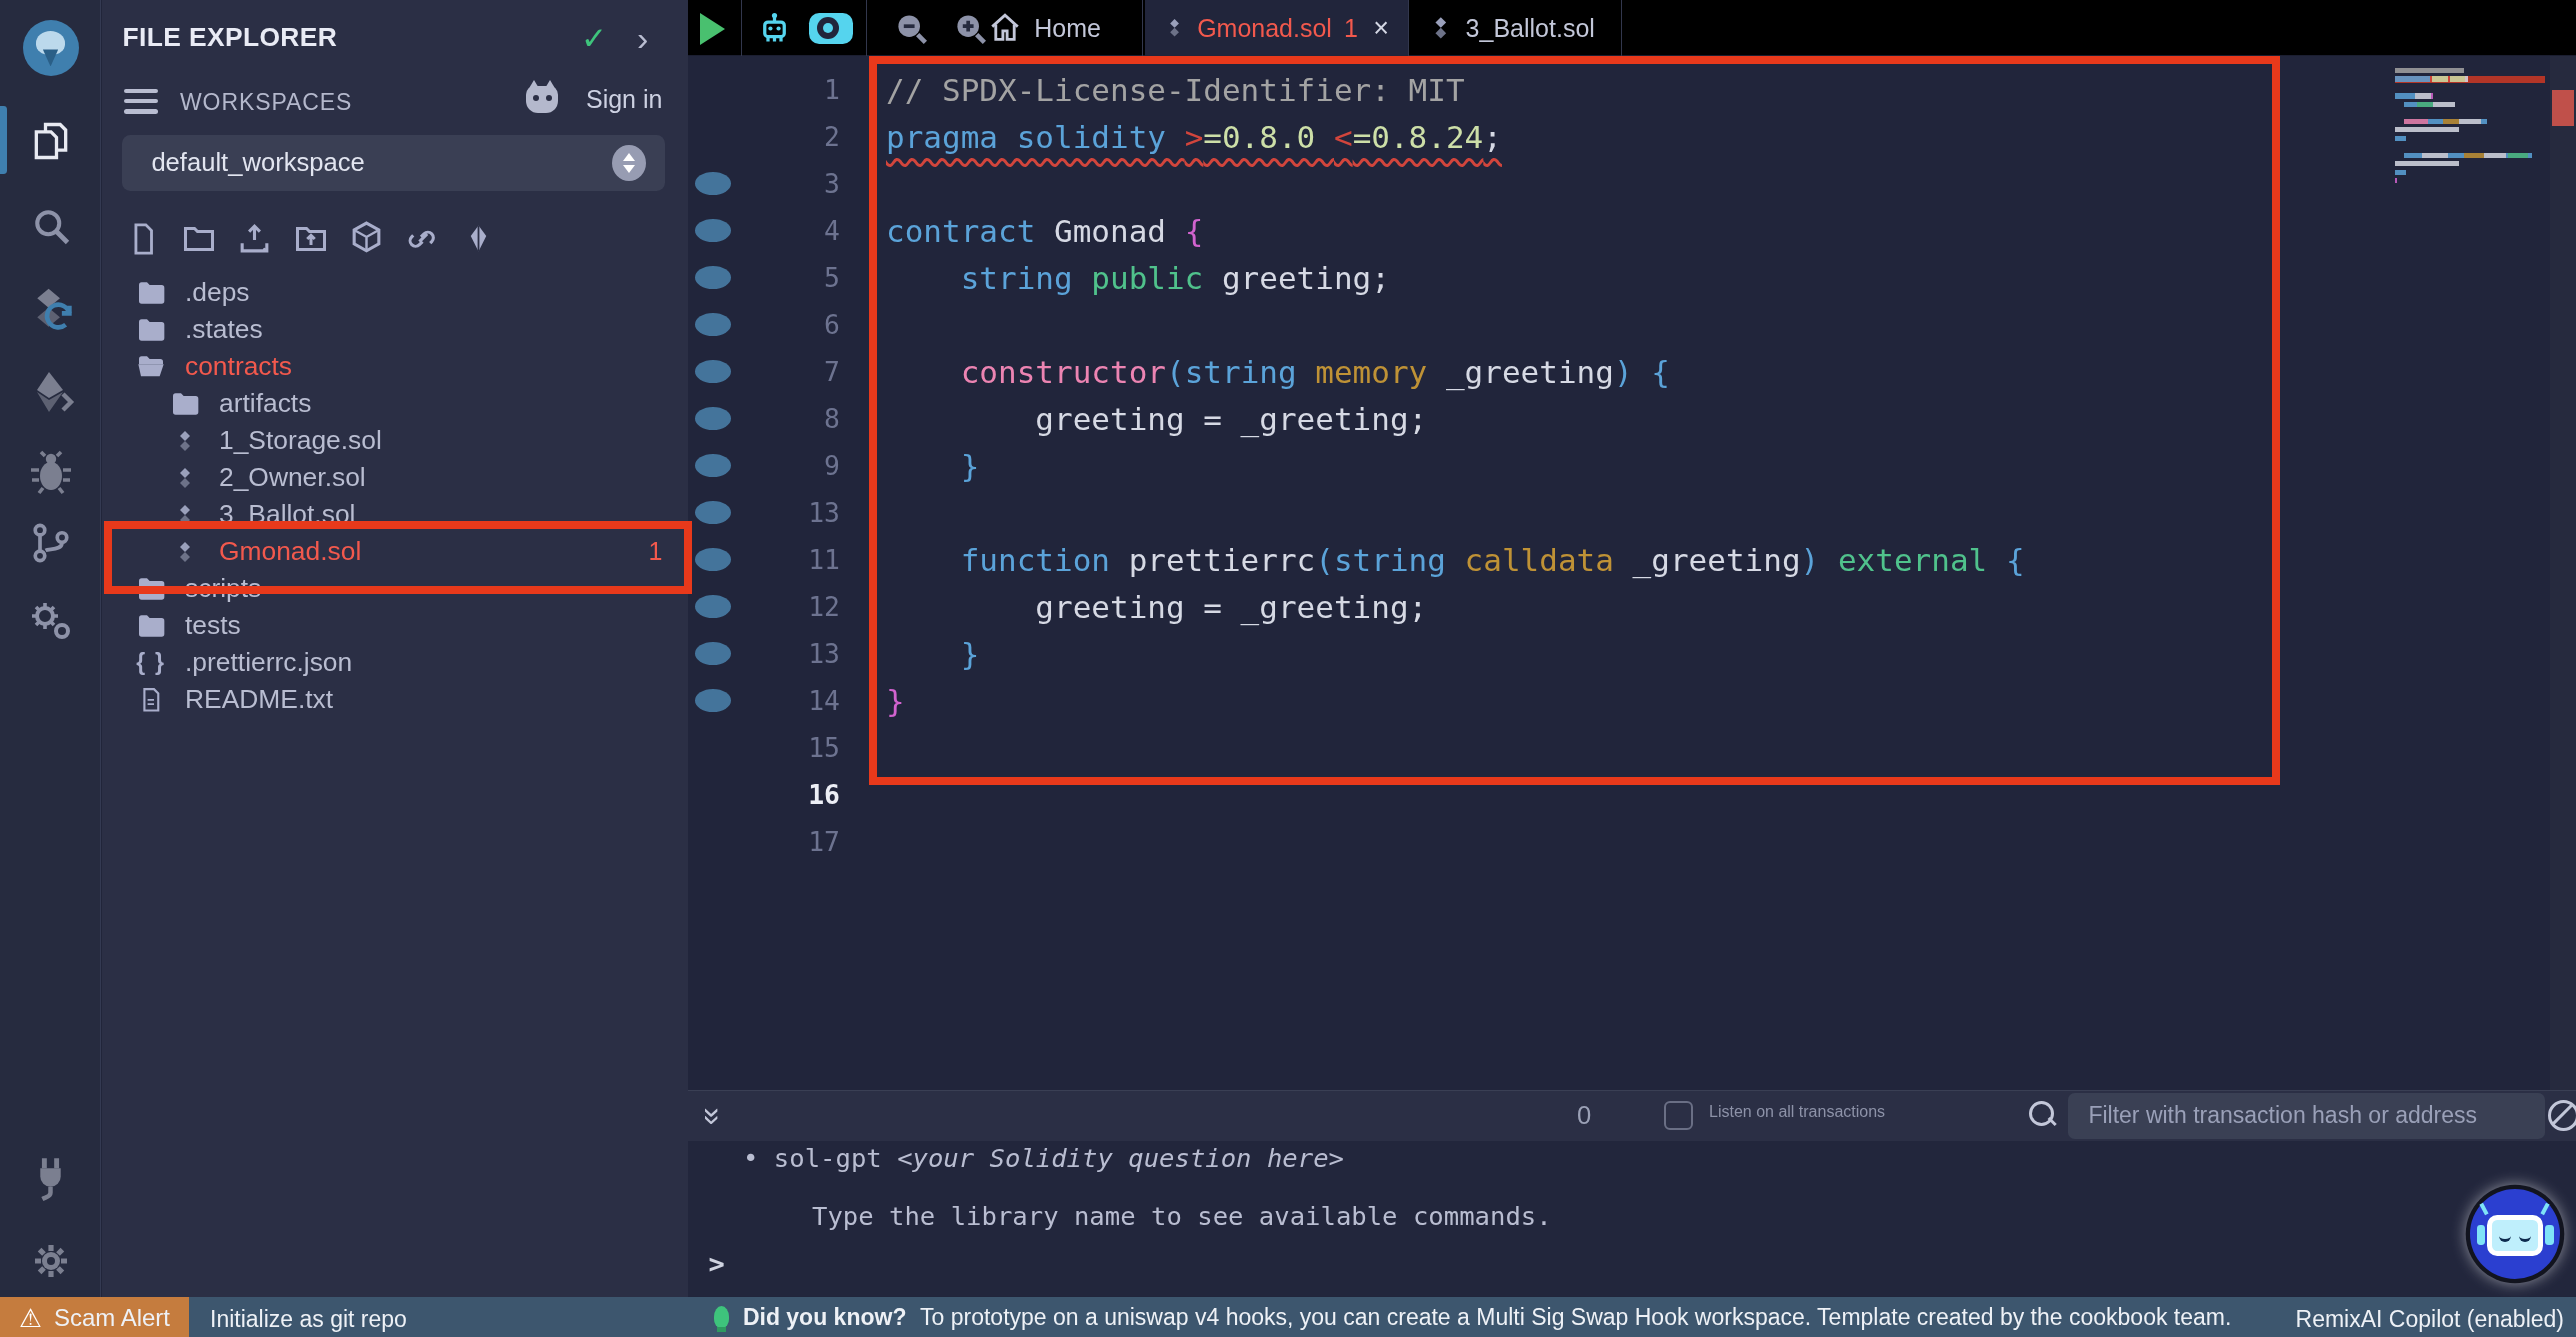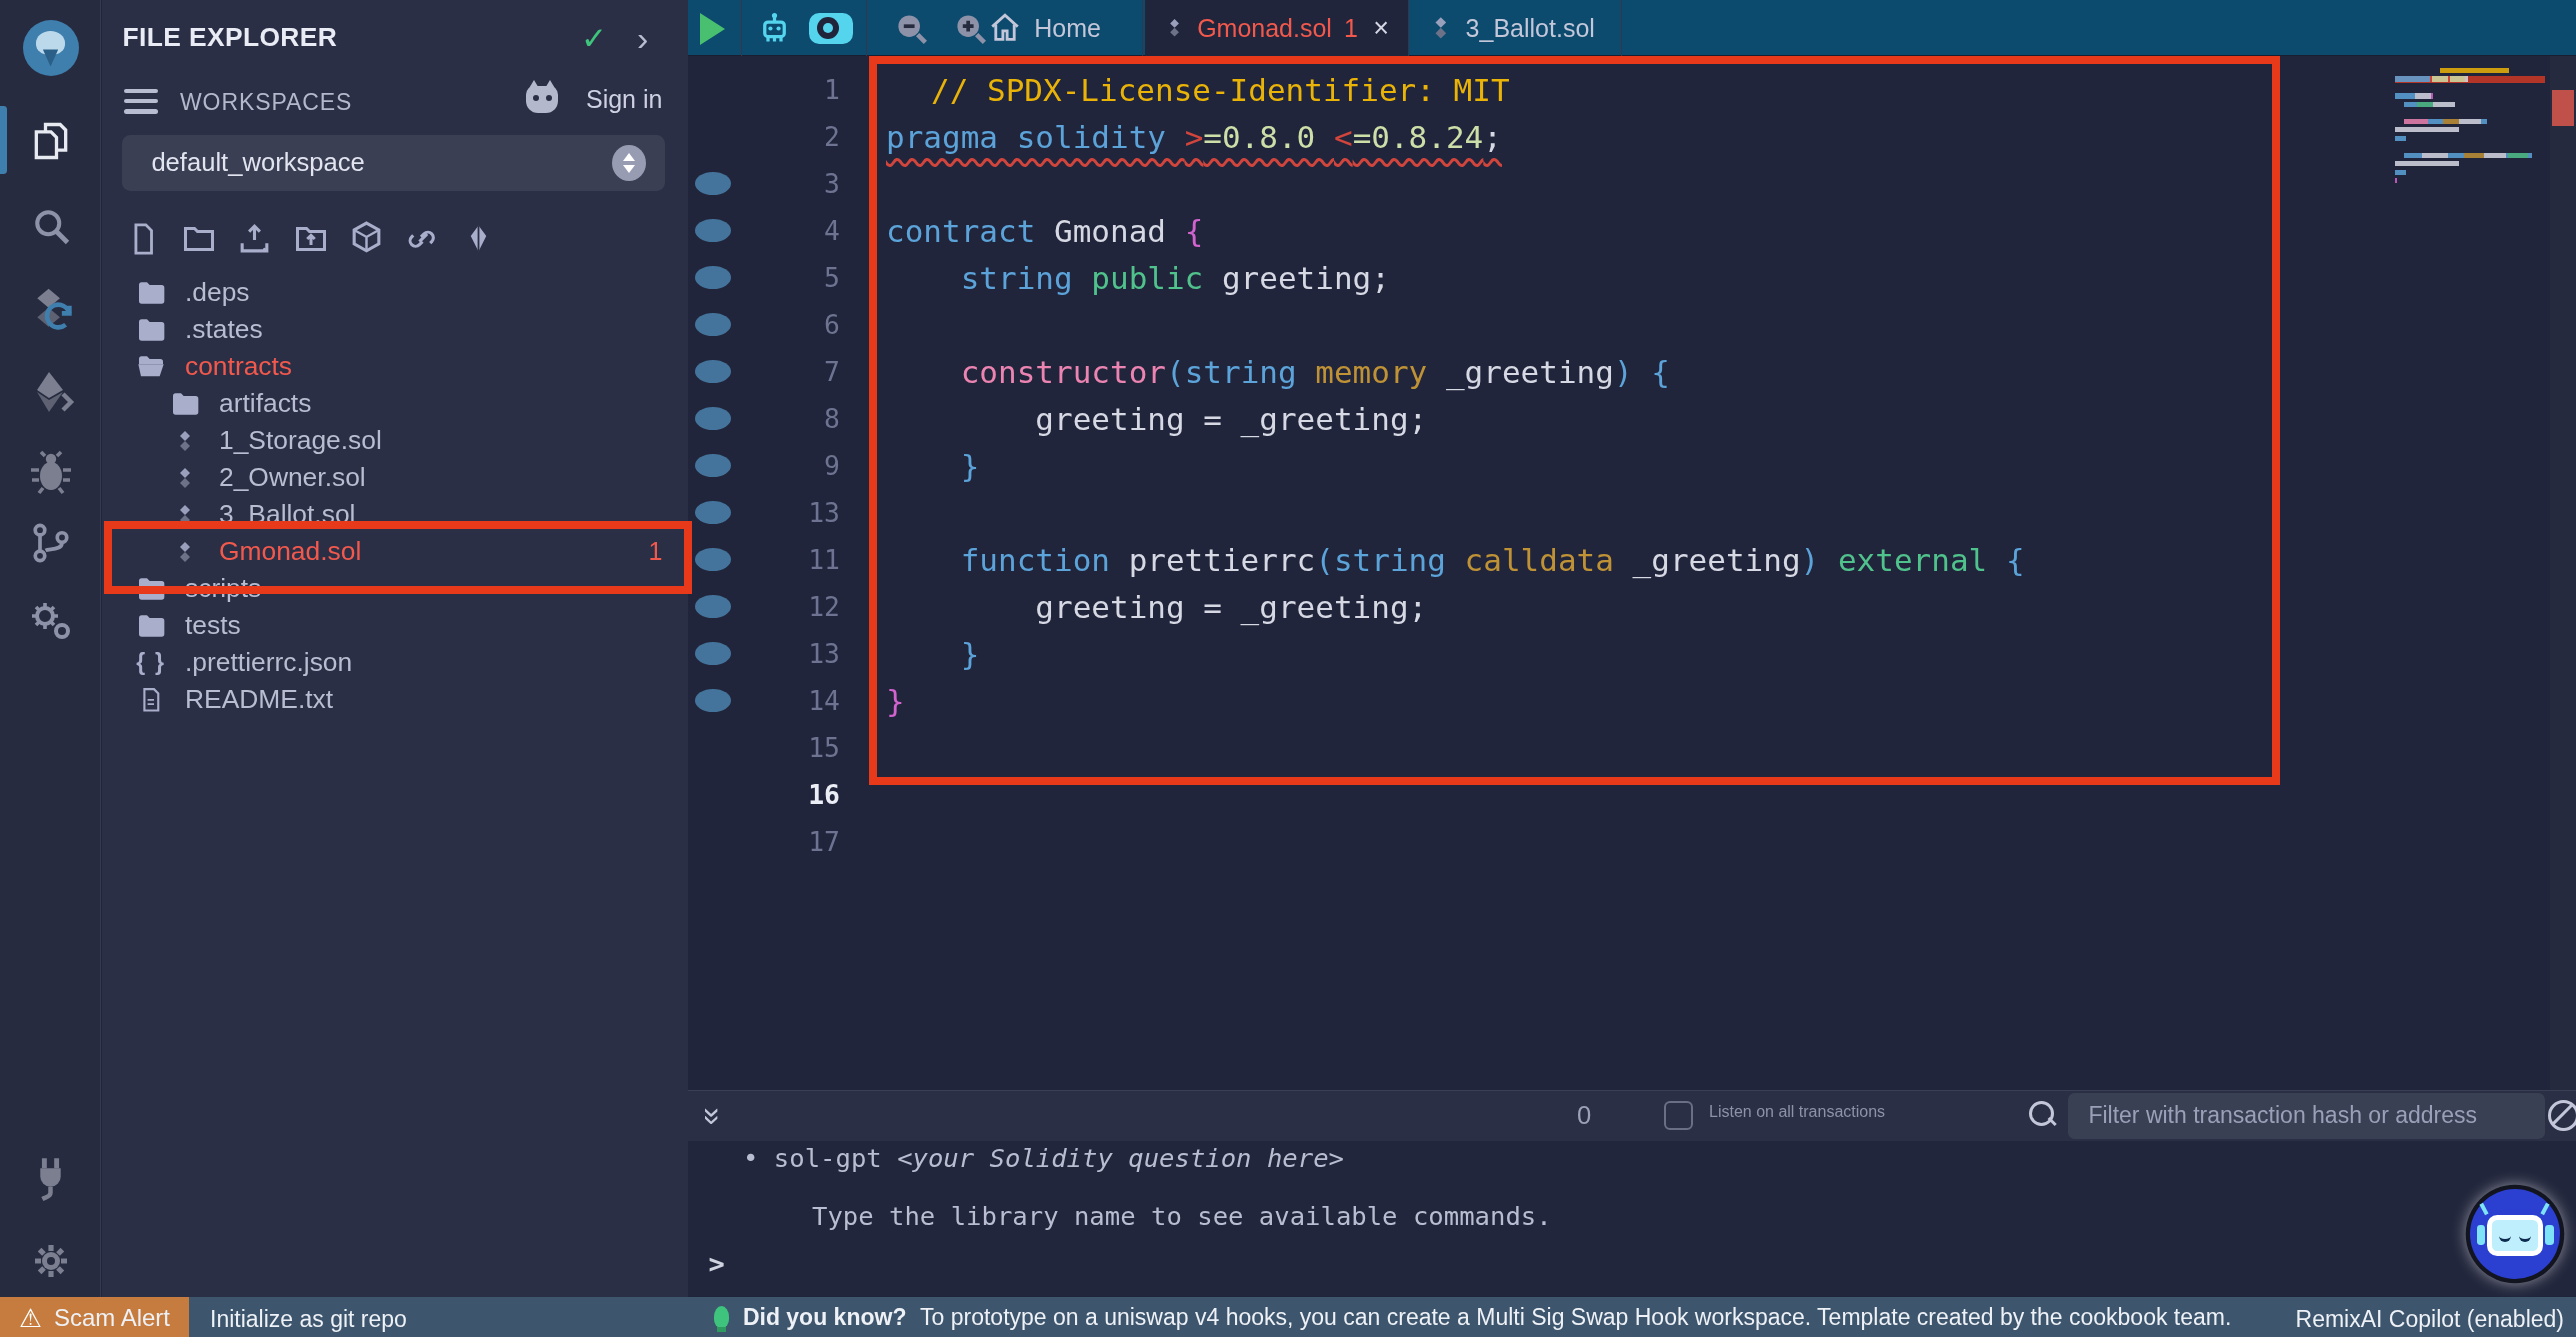--- a/index.html
+++ b/index.html
@@ -61,21 +61,21 @@
   .tree-row[data-type="sol"] .icon-sol,
   .tree-row[data-type="json"] .icon-json,
   .tree-row[data-type="file"] .icon-file { display:flex; }
   .tree-row.red .t-label { color:#f2594d; }
   .t-badge { position:absolute; right:25.6px; font-size:25px; color:#f2594d; }
   .icon-json { font-size:23px; color:#a9aecb; font-weight:700; letter-spacing:1.7px; }
 
   
   .main { position:absolute; left:688px; top:0; width:1888px; height:1297px; background:#21253b; }
 
-  .tabbar { position:absolute; left:0; top:0; width:100%; height:56px; background:#0c4a6e;
+  .tabbar { position:absolute; left:0; top:0; width:100%; height:56px; background:#000000;
             border-bottom:0.9px solid #1b1e30; }
   .play-btn { position:absolute; left:12px; top:12.8px; width:0; height:0;
               border-top:16px solid transparent; border-bottom:16px solid transparent;
               border-left:25.6px solid #49c06f; }
   .tb-group2 { position:absolute; left:53px; top:0; height:56px; width:126px;
                border-left:1.7px solid #32374d; border-right:1.7px solid #32374d;
                display:flex; align-items:center; justify-content:center; gap:15.3px; }
   .toggle-pill { width:44px; height:31px; background:#55d4ee; border-radius:10.2px; position:relative; }
   .toggle-pill::before { content:""; position:absolute; left:7.7px; top:4.3px; width:22px; height:22px;
                          background:#21253b; border-radius:50%; }
@@ -96,21 +96,21 @@
   .code-line { position:relative; height:47px; display:flex; align-items:center; }
   .gutter-dot { position:absolute; left:6.8px; top:12px; width:36px; height:23px;
                 border-radius:50%; background:#44749b; display:none; }
   .code-line.has-dot .gutter-dot { display:block; }
   .line-num { width:152px; text-align:right; font-family:"DejaVu Sans Mono", monospace;
               font-size:26.4px; color:#6d7390; flex:none; }
   .code-line.active .line-num { color:#eceef5; font-weight:bold; }
   .line-content { margin-left:46px; font-family:"DejaVu Sans Mono", monospace; font-size:31px;
                   white-space:pre; }
   .line-content.squiggle { text-decoration:underline wavy #d2453c 2.6px; text-underline-offset:10.2px; }
-  .tok-fg { color:#d6d9e4; } .tok-comment { color:#eab308;margin-left:45px; } .tok-kw { color:#5ba3d9; }
+  .tok-fg { color:#d6d9e4; } .tok-comment { color:#a3a3a3; } .tok-kw { color:#5ba3d9; }
   .tok-num { color:#cddfa8; } .tok-op-red { color:#d2453c; } .tok-brace-pink { color:#d263cf; }
   .tok-fn-pink { color:#ec84b2; } .tok-kw-green { color:#50c28c; } .tok-kw-gold { color:#bf9236; }
 
   .minimap { position:absolute; left:1707px; top:12px; width:150px; }
   .mm-line { height:6.8px; margin-bottom:1.7px; white-space:nowrap; }
   .mm-tok { display:inline-block; height:5.1px; background:currentColor; opacity:.85; vertical-align:top; }
   .mm-line.err { background:#b33527; }
   .overview-ruler { position:absolute; left:1862px; top:0; width:25.6px; height:1034px; background:#262a3e; }
   .overview-ruler .err-mark { position:absolute; left:1.7px; top:34px; width:22px; height:36px; background:#c0504a; }
 

